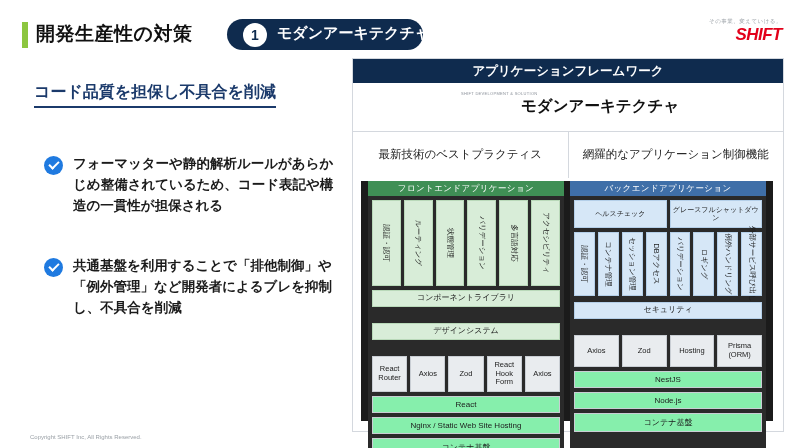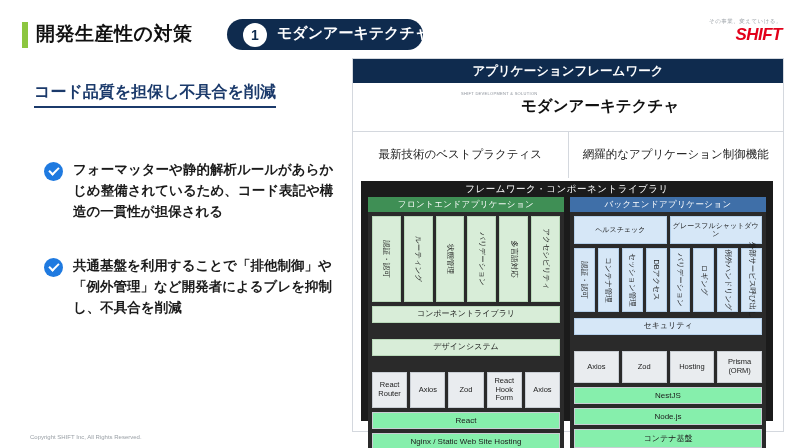--- a/index.html
+++ b/index.html
@@ -21,21 +21,21 @@
   .logo-tag{position:absolute;right:18px;top:8px;text-align:right;}
   .logo-tag .tagline{font-size:5.5px;color:#9aa0a6;letter-spacing:.5px;}
   .logo-tag .brand{font-size:17px;font-weight:bold;color:#e2001a;font-style:italic;letter-spacing:-.5px;}
 
   
   .left-head{position:absolute;left:34px;top:82px;font-size:16px;font-weight:bold;color:#1b3a6b;border-bottom:2px solid #1b3a6b;padding-bottom:3px;}
   .bullet{position:absolute;left:44px;width:300px;}
   .bullet .check{position:absolute;left:0;top:2px;width:19px;height:19px;border-radius:50%;background:#1f7ae0;}
   .bullet .check:after{content:"";position:absolute;left:5px;top:5px;width:8px;height:4px;border-left:2px solid #fff;border-bottom:2px solid #fff;transform:rotate(-45deg);}
   .bullet .txt{margin-left:29px;font-size:13.5px;line-height:1.55;font-weight:bold;color:#1b1b1b;}
-  #b1{top:160px;}
+  #b1{top:154px;}
   #b2{top:256px;}
 
   .copyright{position:absolute;left:30px;bottom:8px;font-size:6px;color:#9aa0a6;}
 
   
   .panel{position:absolute;left:352px;top:58px;width:430px;height:372px;background:#fff;border:1px solid #d4d8de;}
   .panel-title{height:24px;background:#0f2b4e;color:#fff;font-size:12.5px;font-weight:bold;text-align:center;line-height:24px;}
   .arch-row{height:48px;position:relative;}
   .arch-logo{position:absolute;left:108px;top:8px;text-align:center;}
   .arch-logo .mark{font-size:19px;font-weight:bold;color:#2aa7b5;letter-spacing:-1px;font-style:italic;}
@@ -104,21 +104,20 @@
     </div>
     <div class="arch-name">モダンアーキテクチャ</div>
   </div>
 
   <div class="two-cells">
     <div class="cell">最新技術のベストプラクティス</div>
     <div class="cell">網羅的なアプリケーション制御機能</div>
   </div>
 
   <div class="libbox">
-    <div class="libbox-title">フレームワーク・コンポーネントライブラリ</div>
     <div class="cols">
 
       <div class="col">
         <div class="col-head fe">フロントエンドアプリケーション</div>
         <div class="vrow">
           <div class="vchip">
               <span>認証・認可</span>
             </div>
           <div class="vchip">
               <span>ルーティング</span>

